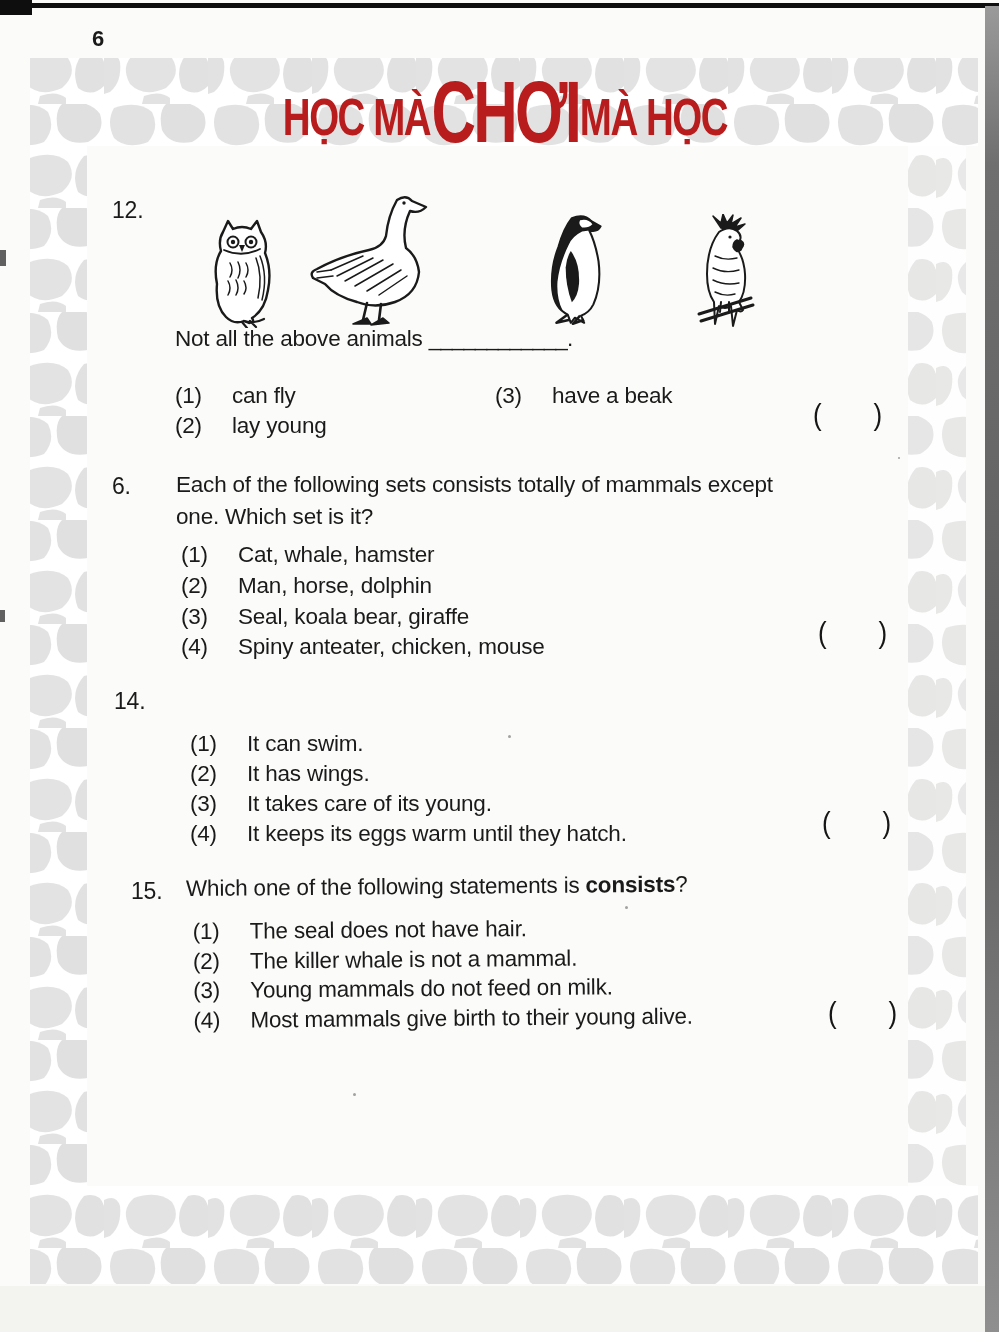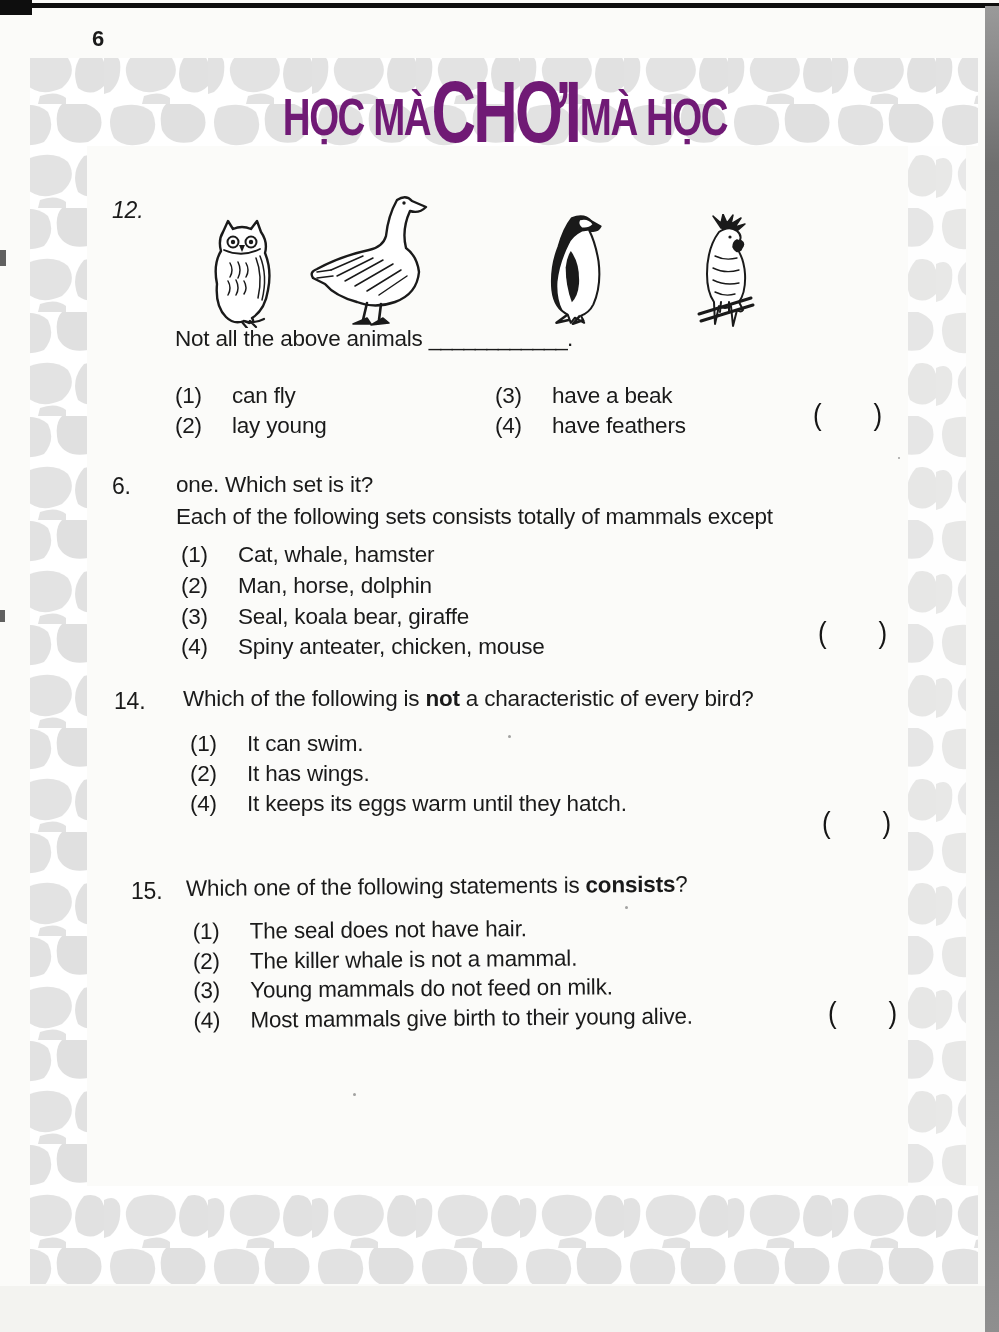--- a/index.html
+++ b/index.html
@@ -16,21 +16,21 @@
     background:linear-gradient(180deg,#9a9a9a 0%,#6f6f6f 12%,#5f5f5f 55%,#8f8f8f 100%);}
   .edge-tick{position:absolute;background:#2c2c2c;opacity:.75;}
   .speck{position:absolute;background:#4a4a4a;border-radius:50%;opacity:.5;}
   .bottom-paper{position:absolute;left:0;top:1286px;width:999px;height:46px;background:#f3f3f0;}
 
   .frame-svg{position:absolute;left:0;top:0;}
 
   .page-number{position:absolute;left:92px;top:26px;font-size:22px;font-weight:bold;}
 
   .title-row{position:absolute;left:30px;top:56px;width:950px;height:86px;
-    display:flex;justify-content:center;align-items:flex-end;z-index:2;color:#701a75;}
+    display:flex;justify-content:center;align-items:flex-end;z-index:2;color:#b91c1c;}
   .t-side{display:inline-block;font-size:52px;font-weight:bold;letter-spacing:-2px;
     transform:scaleX(.74);margin:0 -24px;line-height:.95;white-space:nowrap;}
   .t-big{display:inline-block;font-size:88px;font-weight:bold;letter-spacing:-4px;
     transform:scaleX(.70);margin:0 -32px -8px;line-height:.85;white-space:nowrap;}
 
   .qnum{position:absolute;font-size:23px;}
   .stem{position:absolute;font-size:22.5px;white-space:nowrap;}
   .stem b{font-weight:bold;}
   .stem-lines{position:absolute;font-size:22.5px;line-height:31.5px;white-space:nowrap;}
   .blank{letter-spacing:-1px;}
@@ -85,21 +85,21 @@
   <div class="speck" style="left:353px;top:1093px;width:3px;height:3px;"></div>
 
   <div class="page-number">6</div>
 
   <div class="title-row">
     <span class="t-side">HỌC MÀ</span>
     <span class="t-big">CHƠI</span>
     <span class="t-side">MÀ HỌC</span>
   </div>
 
-  <div class="qnum" style="left:112px;top:197px;font-style:italic;">12.</div>
+  <div class="qnum" style="left:112px;top:197px;">12.</div>
 
   <div class="animal" style="left:202px;top:218px;">
     <svg width="80" height="110" viewBox="0 0 80 110">
       <g fill="none" stroke="#1a1a1a" stroke-width="2.4" stroke-linejoin="round" stroke-linecap="round">
         <path fill="#ffffff" d="M21 14 L26 3 L31 11 Q40 7 49 11 L55 3 L59 14 Q66 24 63 35 Q70 52 66 72 Q63 92 50 100 Q53 104 47 105 L42 103 Q32 107 24 99 Q13 88 15 66 Q11 46 19 33 Q16 22 21 14 Z"></path>
         <path d="M22 32 Q40 40 58 31" stroke-width="1.8"></path>
         <circle cx="31" cy="24" r="5.5" fill="#ffffff" stroke-width="2"></circle>
         <circle cx="49" cy="24" r="5.5" fill="#ffffff" stroke-width="2"></circle>
         <circle cx="31" cy="24" r="2.2" fill="#1a1a1a" stroke="none"></circle>
         <circle cx="49" cy="24" r="2.2" fill="#1a1a1a" stroke="none"></circle>
@@ -156,51 +156,48 @@
   </div>
 
   <div class="stem" style="left:175px;top:326px;text-align:center;">
     <span>Not all the above animals </span><span class="blank">____________</span><span>.</span>
   </div>
 
   <div class="opts opts-grid12" style="left:175px;top:381px;">
     <div class="opt"><span class="optn">(1)</span><span>can fly</span></div>
     <div class="opt"><span class="optn">(2)</span><span>lay young</span></div>
     <div class="opt"><span class="optn">(3)</span><span>have a beak</span></div>
-    <div class="opt"><span class="optn">(4)</span><span>have feathers</span></div>
   </div>
 
   <div class="bracket" style="left:813px;top:400px;">
     <span>(</span>
     <span>)</span>
   </div>
 
   <div class="qnum" style="left:112px;top:473px;">6.</div>
   <div class="stem-lines" style="left:176px;top:469px;">
+    <div>Each of the following sets consists totally of mammals except</div>
     <div>one. Which set is it?</div>
-    <div>Each of the following sets consists totally of mammals except</div>
   </div>
   <div class="opts opts-list13" style="left:181px;top:540px;">
     <div class="opt"><span class="optn">(1)</span><span>Cat, whale, hamster</span></div>
     <div class="opt"><span class="optn">(2)</span><span>Man, horse, dolphin</span></div>
     <div class="opt"><span class="optn">(3)</span><span>Seal, koala bear, giraffe</span></div>
     <div class="opt"><span class="optn">(4)</span><span>Spiny anteater, chicken, mouse</span></div>
   </div>
   <div class="bracket" style="left:818px;top:618px;">
     <span>(</span>
     <span>)</span>
   </div>
 
   <div class="qnum" style="left:114px;top:688px;">14.</div>
-  <div class="stem" style="left:183px;top:686px;">
-    <span>Which of the following is </span><b>not</b><span> a characteristic of every bird?</span>
-  </div>
   <div class="opts opts-list14" style="left:190px;top:729px;">
     <div class="opt"><span class="optn">(1)</span><span>It can swim.</span></div>
     <div class="opt"><span class="optn">(2)</span><span>It has wings.</span></div>
+    <div class="opt"><span class="optn">(3)</span><span>It takes care of its young.</span></div>
     <div class="opt"><span class="optn">(4)</span><span>It keeps its eggs warm until they hatch.</span></div>
   </div>
   <div class="bracket" style="left:822px;top:808px;">
     <span>(</span>
     <span>)</span>
   </div>
 
   <div class="qnum" style="left:117px;top:878px;margin-left:14px;">15.</div>
   <div class="stem tilt" style="left:186px;top:876px;">
     <span>Which one of the following statements is </span><b>consists</b><span>?</span>

